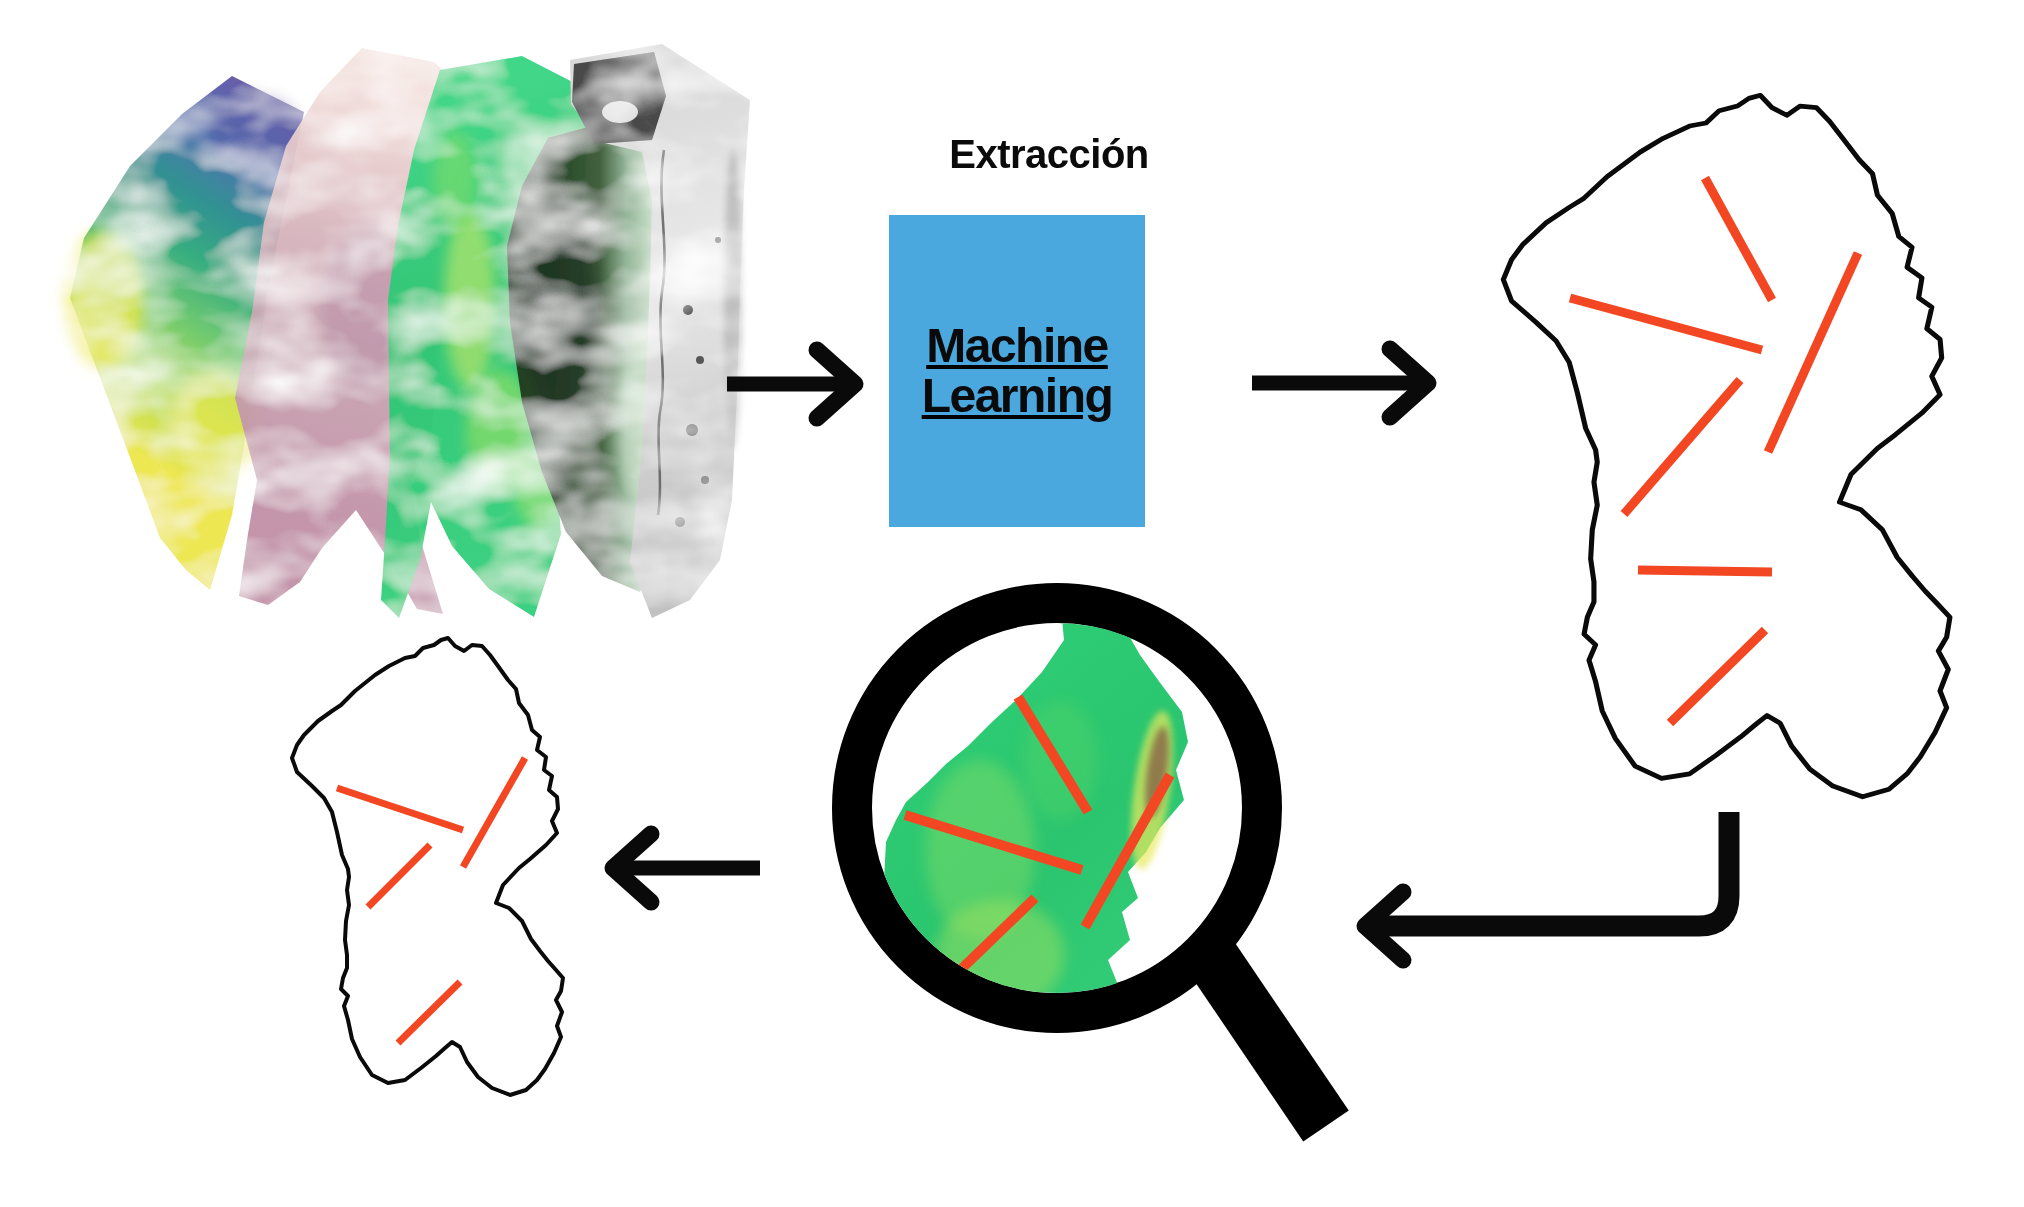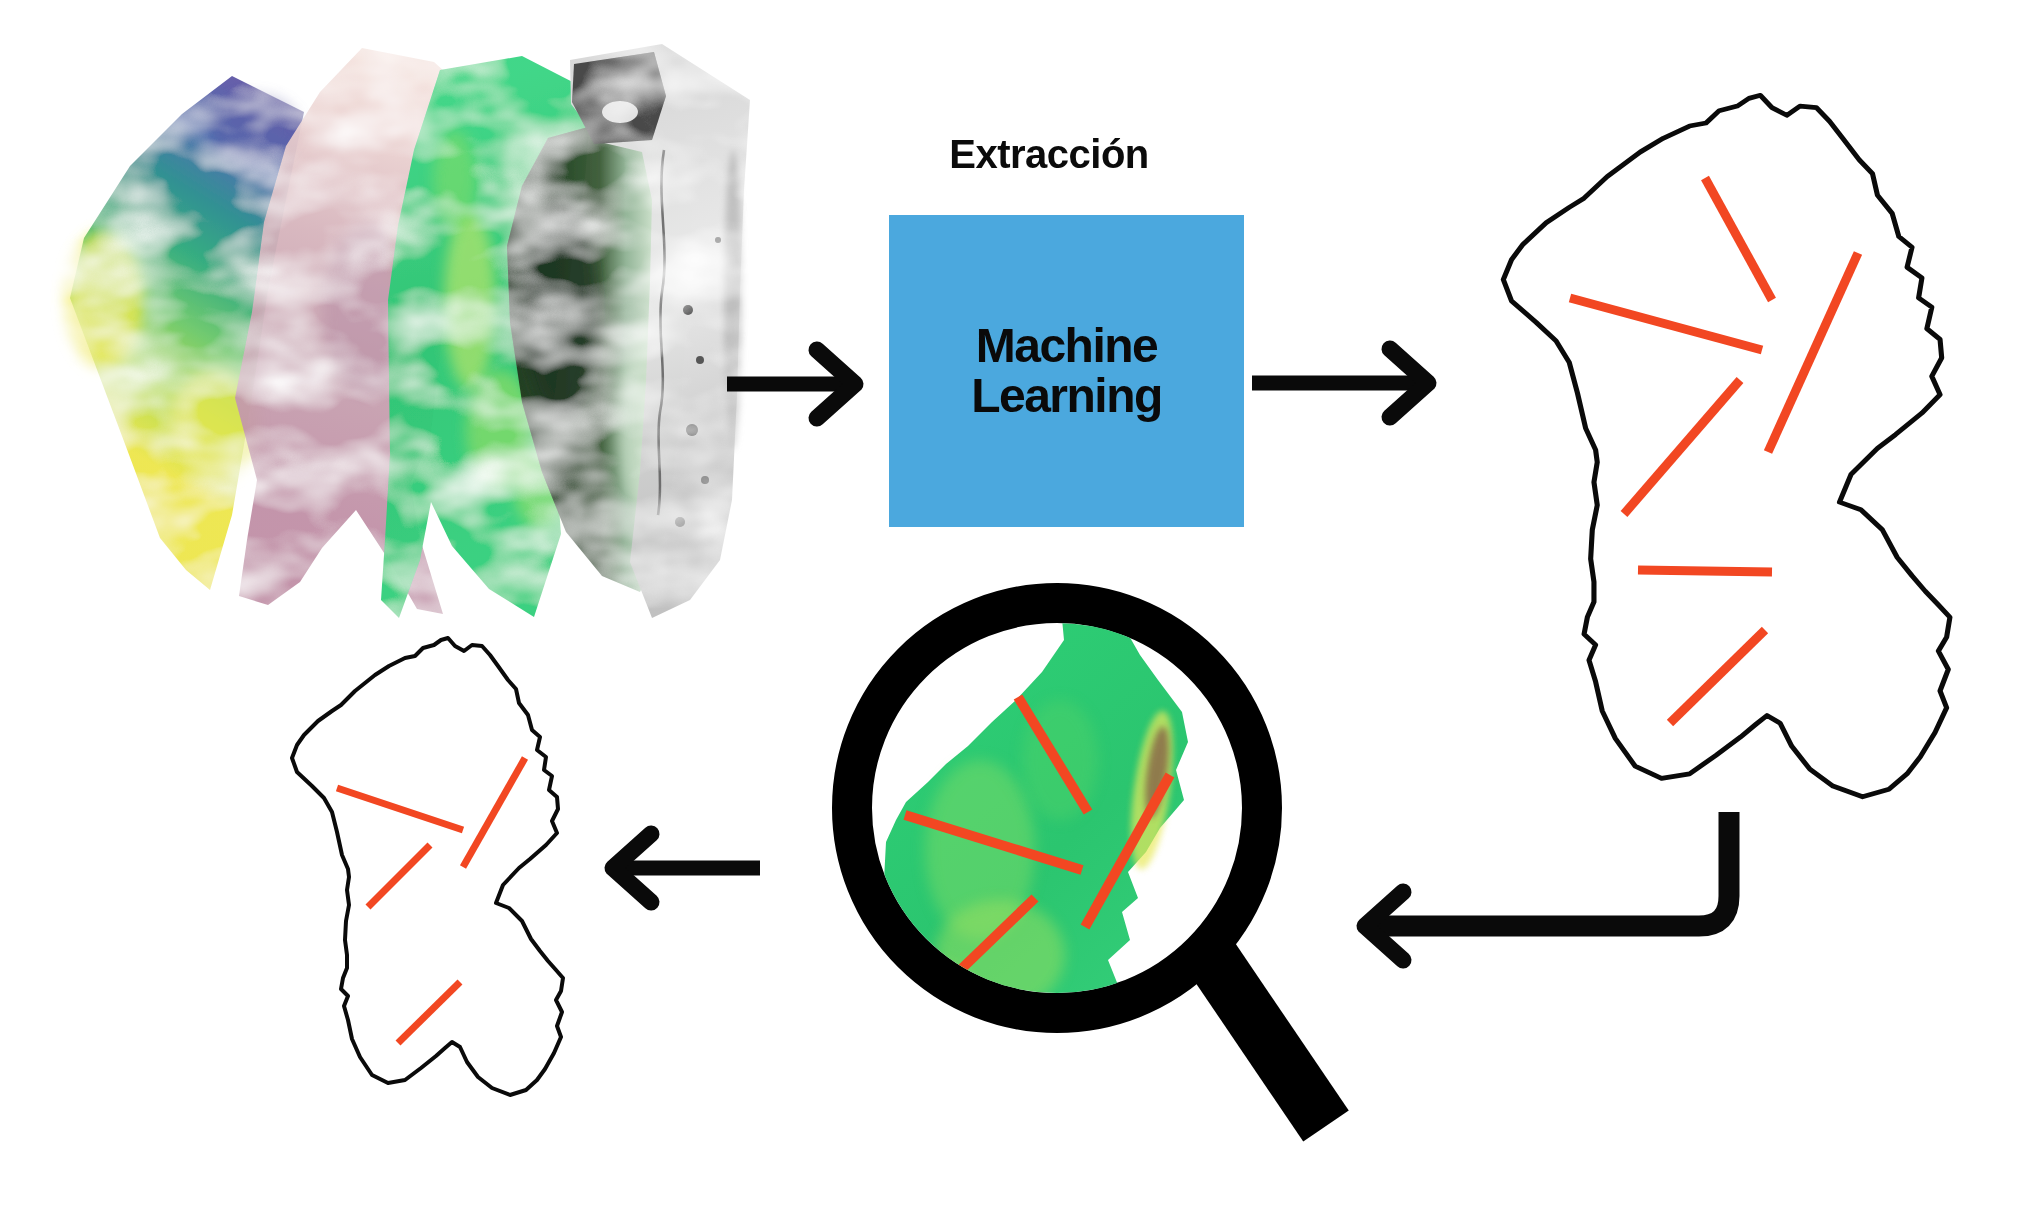--- a/index.html
+++ b/index.html
@@ -3,22 +3,22 @@
 <meta charset="utf-8">
 <style>
   html,body{margin:0;padding:0;background:#fff;}
   .stage{position:relative;width:2024px;height:1207px;background:var(--bg,#fff);overflow:hidden;
          font-family:"Liberation Sans",sans-serif;border-radius:28px;}
   .stage svg{position:absolute;left:0;top:0;}
   .lbl{position:absolute;font-weight:700;font-size:40px;line-height:1;letter-spacing:-.5px;
        color:#0b0b0b;text-align:center;}
   #lbl-extraccion{left:849px;top:134px;width:400px;}
   #lbl-interpretacion{left:853px;top:1048px;width:400px;}
-  .ml-box{position:absolute;left:889px;top:215px;width:355px;height:312px;
-          background:var(--accent-blue,#4BA8DE);display:flex;align-items:center;justify-content:center;}
+  .ml-box{position:absolute;left:889px;top:215px;width:256px;height:312px;
+          background:var(--accent-blue,#4BA8DE);display:flex;align-items:center;justify-content:center;text-decoration:underline;}
   .ml-box .ml-label{display:block;width:262px;font-weight:700;font-size:48px;line-height:1.04;
           letter-spacing:-1.5px;color:#0a0a0a;text-align:center;}
 </style>
 </head>
 <body>
 
 <div class="stage">
 
 <svg width="2024" height="1207" viewBox="0 0 2024 1207">
   <defs>

